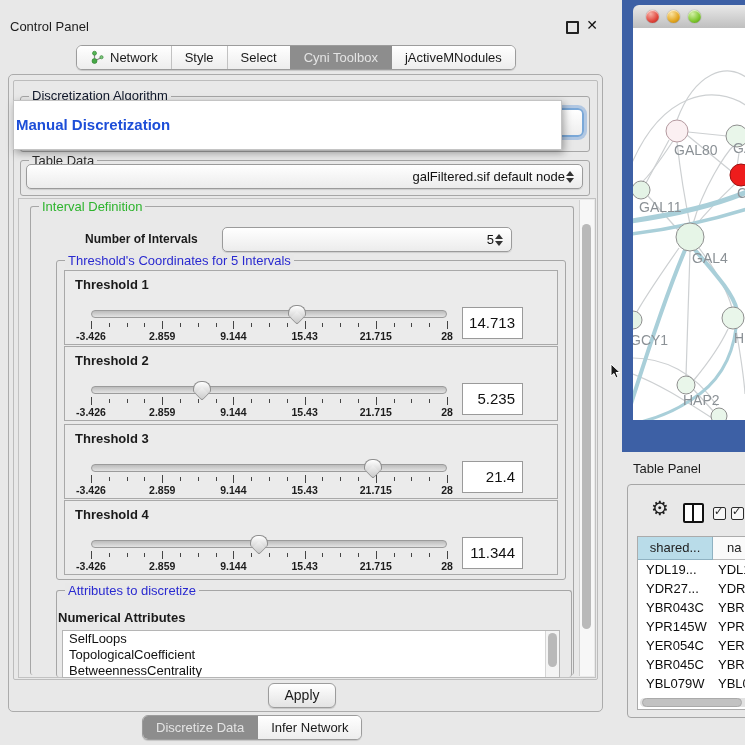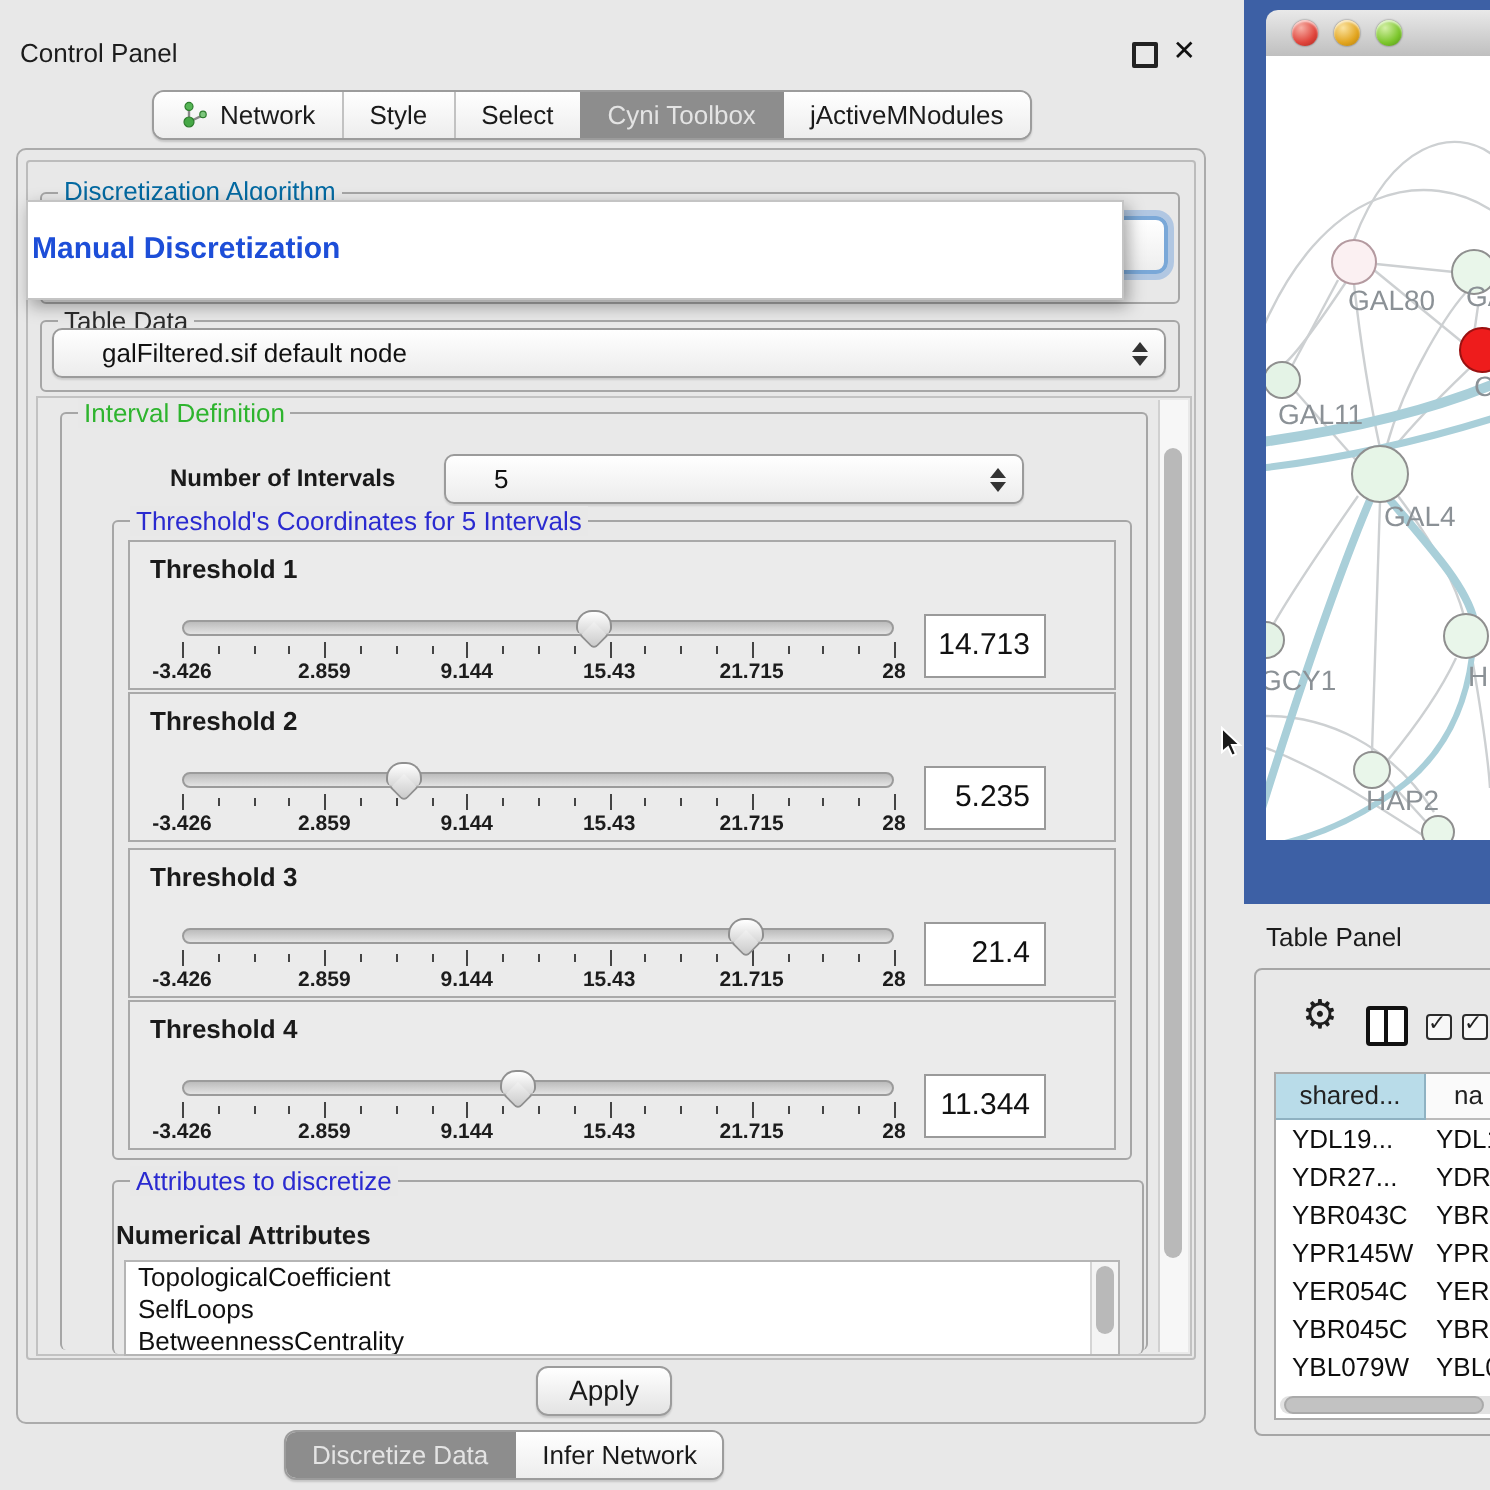--- a/index.html
+++ b/index.html
@@ -29,38 +29,38 @@
   #bottom-tabs{left:142px;top:703px;z-index:4;}
 
   #outer-panel{left:8px;top:62px;width:593px;height:636px;border:1px solid #ababab;border-radius:5px;}
   #inner-panel{left:13px;top:68px;width:583px;height:598px;border:1px solid #bcbcbc;border-radius:2px;}
 
   .group{border:1px solid #a6a6a6;border-radius:3px;}
   .gtitle{position:absolute;top:-8px;left:8px;background:#e8e8e8;padding:0 3px;font-size:13px;white-space:nowrap;}
 
   
   #alg-group{left:20px;top:84px;width:568px;height:54px;z-index:1;}
-  #alg-title{color:#0369a1;top:-9px;}
+  #alg-title{color:#0f172a;top:-9px;}
   #alg-combo{left:28px;top:96px;width:552px;height:25px;border:2px solid #7aa8d8;border-radius:6px;
     background:linear-gradient(#ffffff,#eeeeee);box-shadow:0 0 0 3px rgba(110,160,220,.45);z-index:2;}
 
   
   #algo-popup{left:13px;top:88px;width:547px;height:48px;background:#ffffff;border:1px solid #c4c4c4;
     box-shadow:2px 3px 8px rgba(0,0,0,.35);z-index:6;}
   #popup-prompt{width:100%;text-align:center;top:1px;color:#b8b8b8;font-size:13px;left:0;}
   .popup-item{left:2px;font-size:15px;color:#1d4ed8;}
   #popup-item-0{top:15px;font-weight:bold;}
   #popup-item-1{top:31px;}
 
   
   #tabledata-group{left:20px;top:148px;width:568px;height:34px;}
   #tabledata-title{color:#2b2b2b;}
   .combo{border:1px solid #9b9b9b;border-radius:5px;background:linear-gradient(#ffffff,#ececec);
     display:flex;align-items:center;box-shadow:0 1px 1px rgba(0,0,0,.12);}
-  .combo .ctext{flex:1;padding-left:24px;font-size:13px;color:#111;}
+  .combo .ctext{flex:1;padding-left:24px;font-size:13px;color:#111;text-align:right;}
   .arrows{width:9px;margin-right:8px;display:flex;flex-direction:column;align-items:center;gap:2px;}
   .arrows .up{width:0;height:0;border-left:4px solid transparent;border-right:4px solid transparent;border-bottom:5px solid #333;}
   .arrows .dn{width:0;height:0;border-left:4px solid transparent;border-right:4px solid transparent;border-top:5px solid #333;}
   #tabledata-combo{left:26px;top:152px;width:555px;height:23px;}
 
   
   #viewport{left:18px;top:186px;width:576px;height:478px;border:1px solid #c2c2c2;background:#e9e9e9;}
   #vscroll{right:1px;top:1px;width:14px;height:476px;background:#f7f7f7;border-left:1px solid #d0d0d0;}
   #vscroll-thumb{left:2px;top:24px;width:9px;height:405px;background:#b9b9b9;border-radius:5px;}
 
@@ -374,22 +374,22 @@
         </div>
     </div>
     <div class="tvalue">11.344</div>
   </div>
 
   <div class="abs group" id="attr-group">
     <div class="gtitle" id="attr-title">Attributes to discretize</div>
   </div>
   <div class="abs" id="attr-heading">Numerical Attributes</div>
   <div class="abs" id="attr-list">
+    <div class="attr-item">SelfLoops</div>
     <div class="attr-item">TopologicalCoefficient</div>
-    <div class="attr-item">SelfLoops</div>
     <div class="attr-item">BetweennessCentrality</div>
     <div id="attr-scroll">
         <div id="attr-thumb"></div>
       </div>
   </div>
 
   <div class="abs" id="apply-btn">Apply</div>
 
   <div class="abs segtabs" id="bottom-tabs">
     <div class="seg sel">

